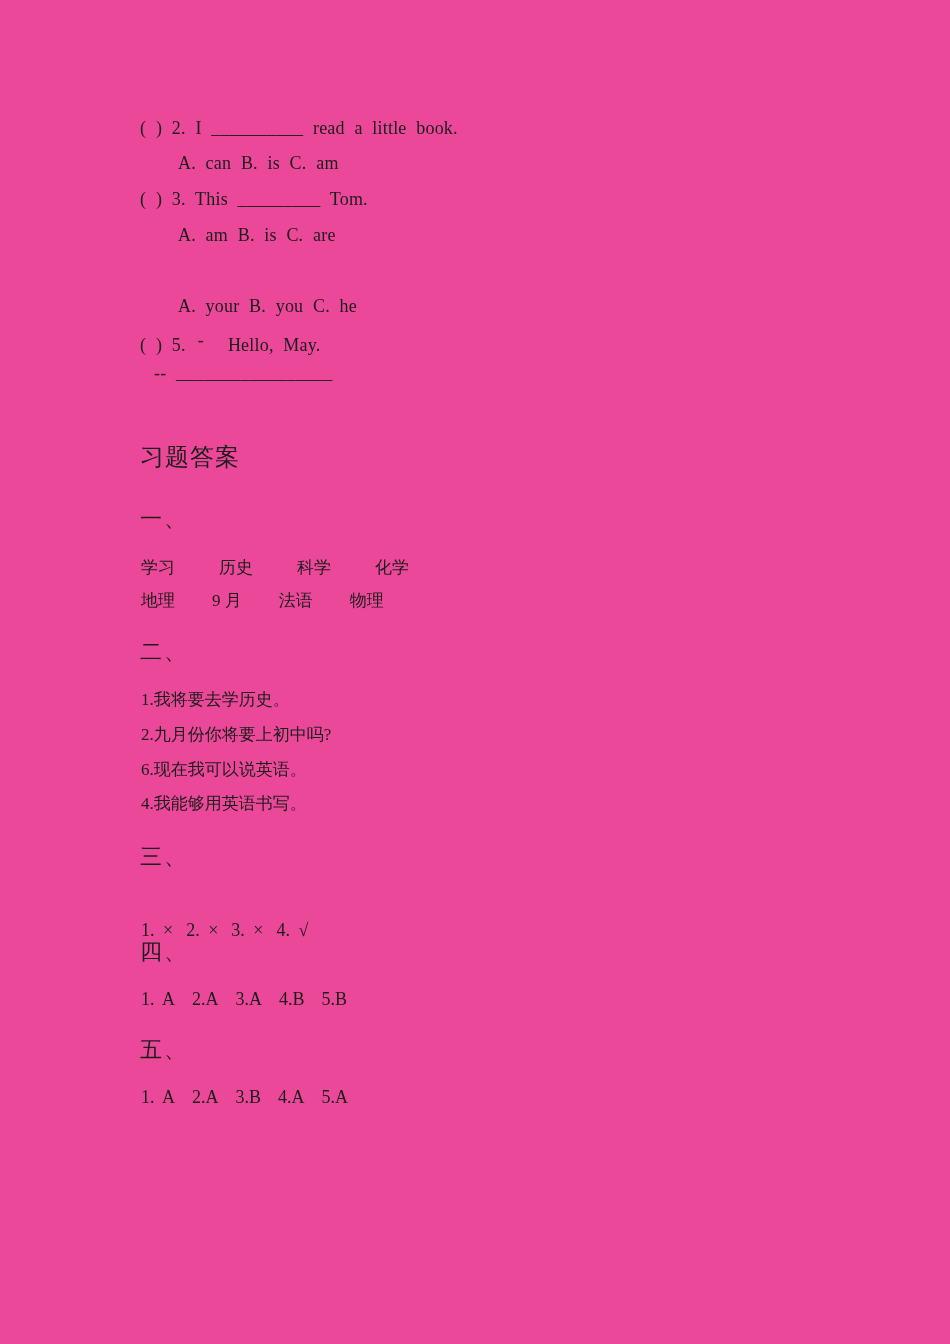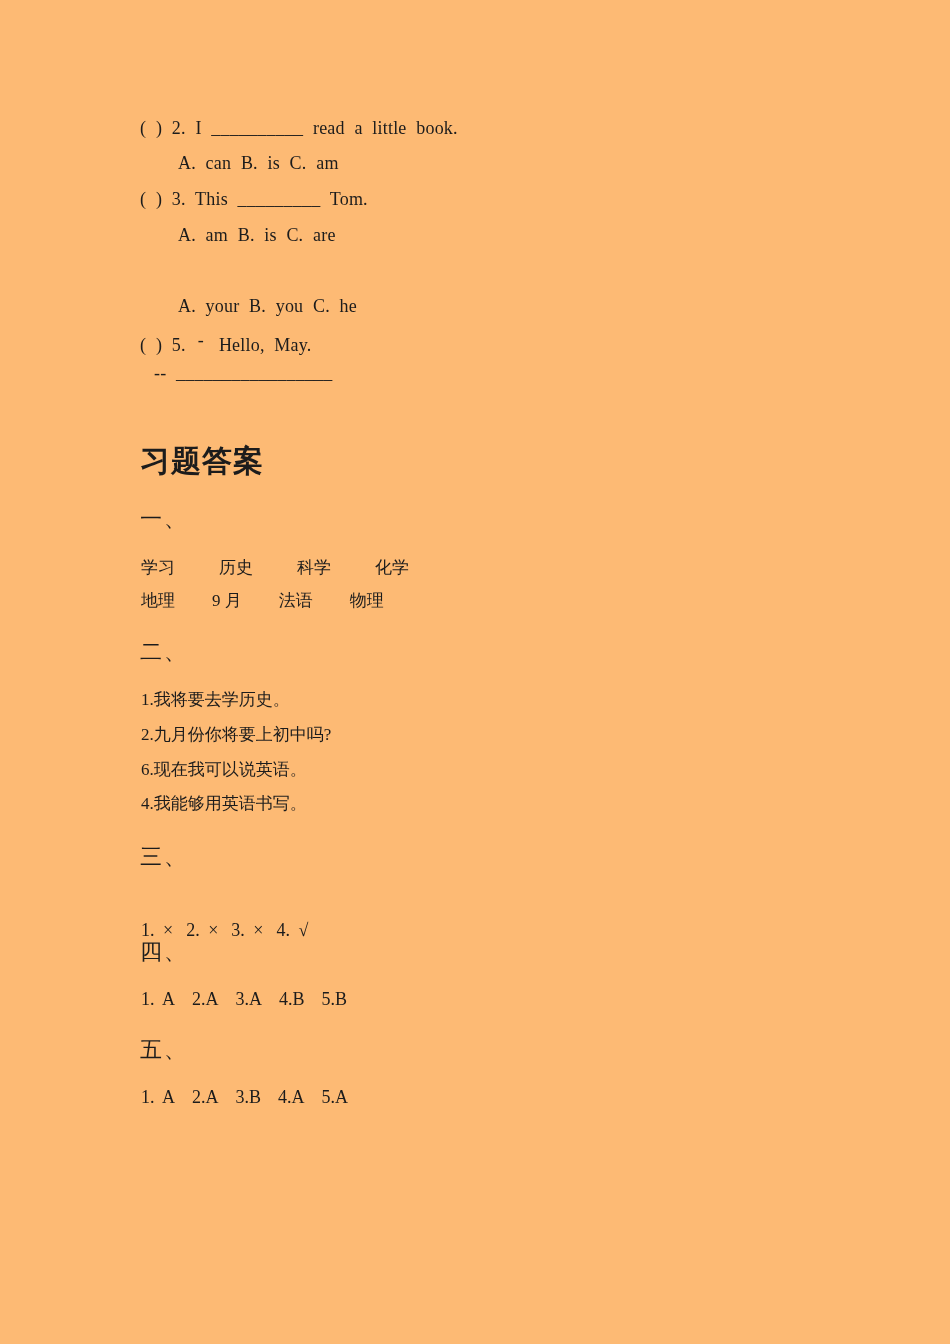--- a/index.html
+++ b/index.html
@@ -4,61 +4,61 @@
 <style>
   html, body {
     margin: 0;
     padding: 0;
     background: #ffffff;
   }
   .page {
     position: relative;
     width: 950px;
     height: 1344px;
-    background: #fdba74;
+    background: #ec4899;
     overflow: hidden;
     font-family: "Liberation Serif", "DejaVu Serif", serif;
     color: #1c1c1c;
   }
   .ln {
     position: absolute;
     white-space: pre;
     line-height: 1.2;
   }
   .en {
     font-size: 18px;
     word-spacing: 5px;
     letter-spacing: 0.2px;
   }
   .cn {
     font-size: 17px;
   }
   .heading {
-    font-size: 30px;
-    font-weight: 700;
+    font-size: 24px;
+    font-weight: 400;
     letter-spacing: 1px;
   }
   .sec {
     font-size: 22px;
     letter-spacing: 2px;
   }
   .ans {
     font-size: 18px;
     word-spacing: 4px;
   }
   .w1 { margin-right: 44px; }
   .w2 { margin-right: 37px; }
   .ai { margin-right: 13px; }
   .ab { margin-right: 17px; }
   .dash {
     display: inline-block;
     vertical-align: 5px;
     margin-left: 12px;
   }
-  .rest { margin-left: 15px; }
+  .rest { margin-left: 24px; }
 </style>
 </head>
 <body>
 
 <div class="page">
 
   <div class="ln en" style="top:118px;left:140px">( ) 2. I __________ read a little book.</div>
   <div class="ln en" style="top:153px;left:178px">A. can B. is C. am</div>
 
   <div class="ln en" style="top:189px;left:140px">( ) 3. This _________ Tom.</div>

